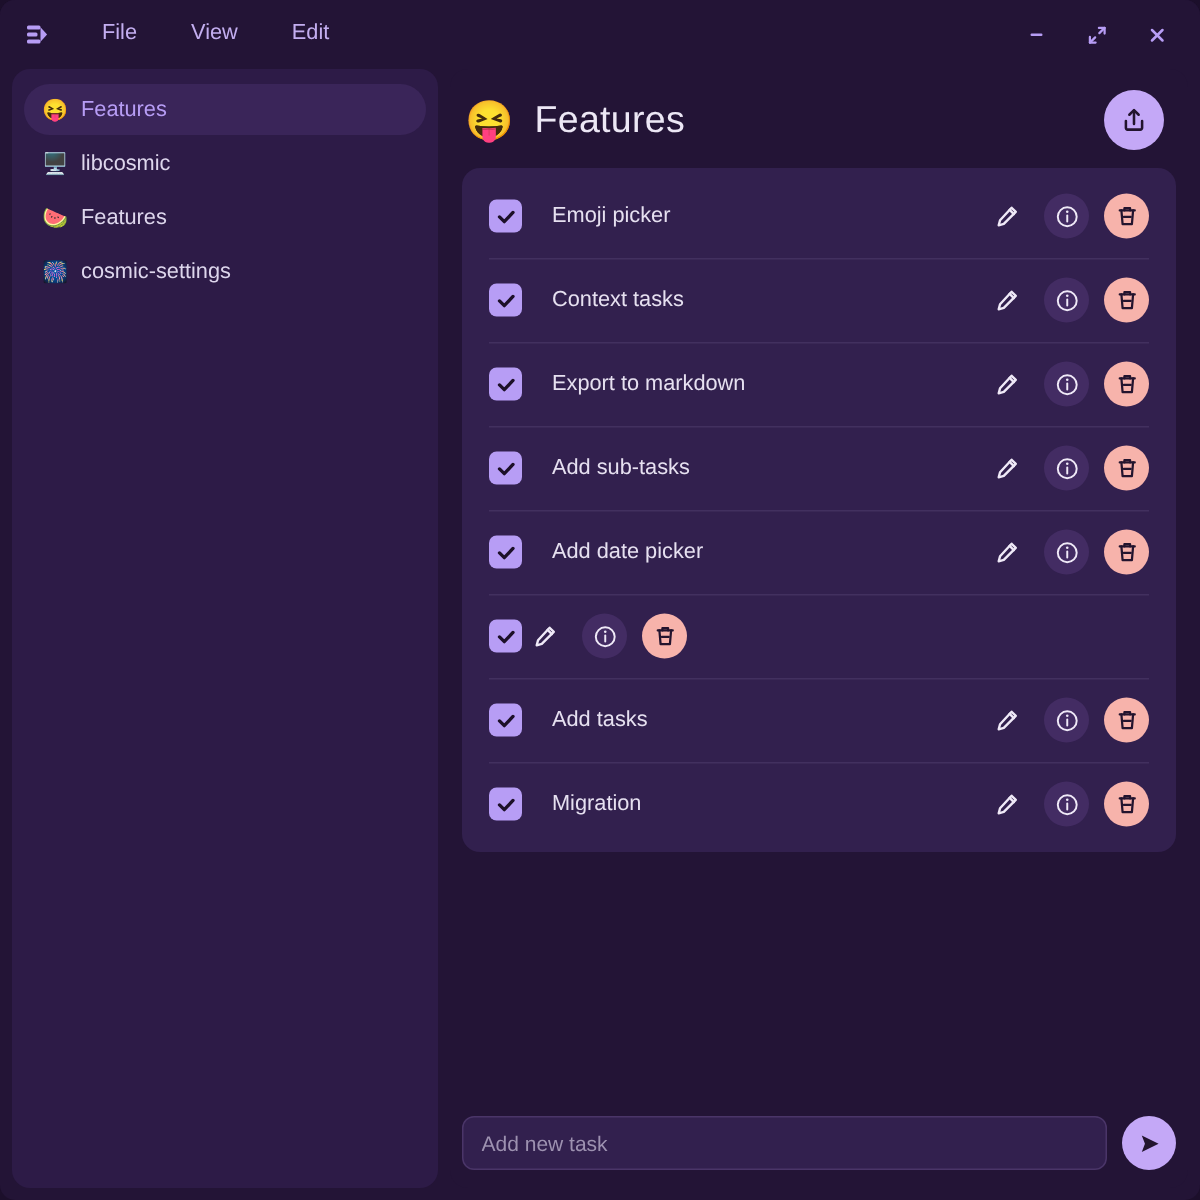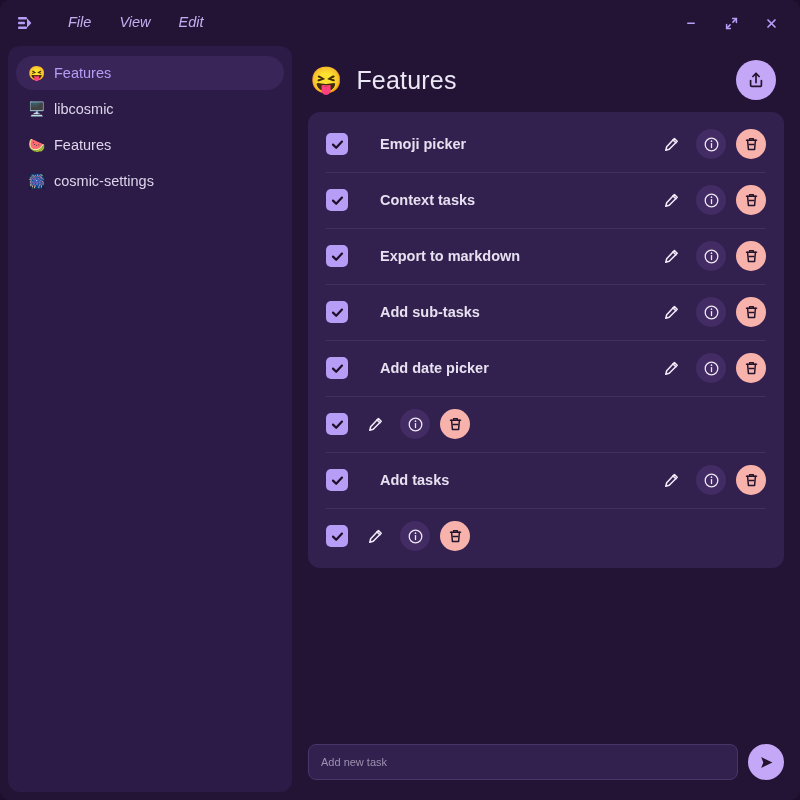--- a/index.html
+++ b/index.html
@@ -43,21 +43,21 @@
 
   .app-icon {
     width: 22px;
     height: 22px;
     display: flex;
     align-items: center;
     justify-content: center;
     margin-right: 18px;
   }
 
-  .menu-items { display: flex; align-items: flex-end; gap: 0; font-style: italic; }
+  .menu-items { display: flex; align-items: flex-end; gap: 8px; }
 
   .menu-item {
     font-size: 14.5px;
     color: #c3aef0;
     padding: 5px 14px;
     border-radius: 5px;
     cursor: default;
     white-space: nowrap;
     line-height: 1.2;
   }
@@ -174,23 +174,22 @@
     border-radius: 12px;
     padding: 4px 0;
     flex: 0 0 auto;
   }
 
   .task-row {
     display: flex;
     align-items: center;
     height: 56px;
     padding: 0 18px 0 18px;
-    gap: 12px;
+    gap: 0;
     position: relative;
-    font-weight: bold;
   }
 
   .task-row + .task-row::before {
     content: "";
     position: absolute;
     top: 0;
     left: 18px;
     right: 18px;
     height: 1px;
     background: #42305f;
@@ -264,21 +263,21 @@
   }
 
   .add-input {
     flex: 1 1 auto;
     height: 36px;
     background: #32204e;
     border: 1px solid #4a3568;
     border-radius: 8px;
     padding: 4px 12px;
     color: #e6e0f0;
-    font-size: 11px;
+    font-size: 14px;
     font-family: "Liberation Sans", sans-serif;
     outline: none;
   }
 
   .add-input::placeholder { color: #9d91b0; }
 
   .send-btn {
     width: 36px;
     height: 36px;
     flex: 0 0 36px;
@@ -601,20 +600,21 @@
             </div>
           </div>
         </div>
 
         <div class="task-row">
           <div class="checkbox">
             <svg width="15" height="15" viewBox="0 0 15 15" fill="none" stroke="#1d1029" stroke-width="2.2" stroke-linecap="round" stroke-linejoin="round">
               <path d="M3 7.6 L6.2 10.8 L12 4.6"></path>
             </svg>
           </div>
+          <div class="task-label">Migration</div>
           <div class="row-actions">
             <div class="icon-btn-plain">
               <svg width="17" height="17" viewBox="0 0 17 17" fill="none" stroke="#efe9f7" stroke-width="1.6" stroke-linecap="round" stroke-linejoin="round">
                 <path d="M11.4 2.5 L14.2 5.3 L6.2 13.3 L2.8 14.2 L3.7 10.8 Z"></path>
                 <path d="M10.1 3.9 L12.9 6.7"></path>
               </svg>
             </div>
             <div class="icon-btn-info">
               <svg width="17" height="17" viewBox="0 0 17 17" fill="none" stroke="#efe9f7" stroke-width="1.3" stroke-linecap="round">
                 <circle cx="8.5" cy="8.5" r="6.3"></circle>

